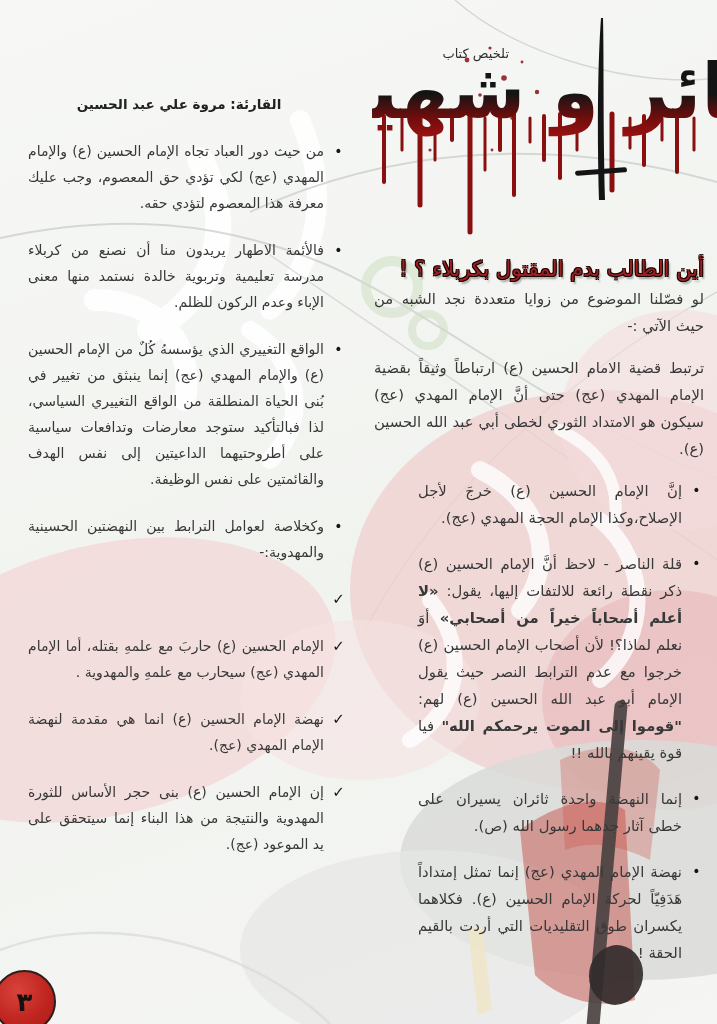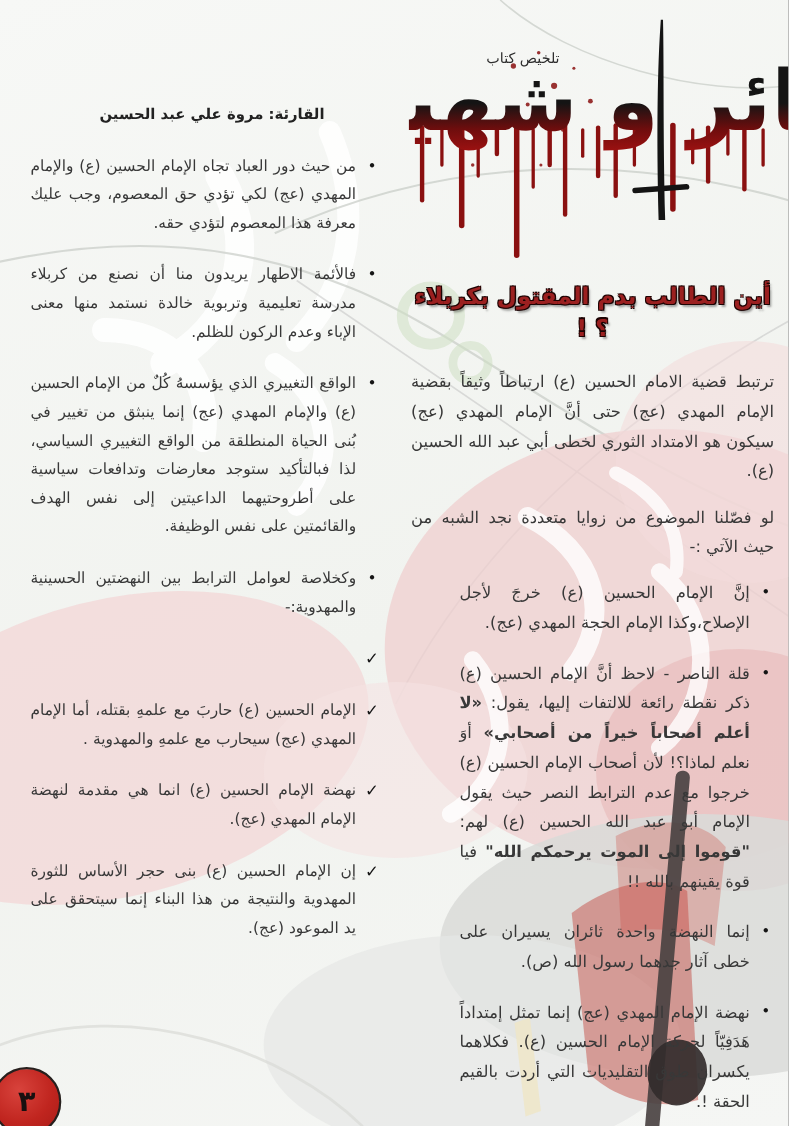--- a/index.html
+++ b/index.html
@@ -4,29 +4,28 @@
 <style>
   html,body{margin:0;padding:0;background:#888;}
   .page{
     position:relative;width:717px;height:1024px;overflow:hidden;
     background:linear-gradient(160deg,#f7f8f6 0%,#f1f3ef 55%,#f5f6f4 100%);
     font-family:"DejaVu Sans",sans-serif;color:#383838;direction:rtl;
   }
   .bg{position:absolute;inset:0;z-index:0;}
   .title-svg{position:absolute;top:0;left:372px;z-index:2;}
   .kicker{position:absolute;top:46px;right:208px;z-index:3;font-size:13px;font-weight:400;color:#2e2e2e;}
-  .reader{position:absolute;top:96px;right:394px;z-index:3;width:260px;text-align:center;
+  .reader{position:absolute;top:96px;right:408px;z-index:3;width:260px;text-align:center;
           font-size:13.5px;font-weight:bold;color:#222;}
   .col{position:absolute;z-index:3;}
   .left-col{top:138px;left:28px;width:318px;font-size:14px;line-height:26px;}
   .right-col{top:255px;left:374px;width:330px;font-size:14.8px;line-height:27px;}
   .heading{
-    margin:0 0 20px 0;font-size:21px;font-weight:bold;color:#9b2020;line-height:1.4;
+    margin:0 0 1px 0;font-size:21px;font-weight:normal;color:#9b2020;line-height:1.4;
     text-shadow:-1px 1px 0 #1d0404,1px 1px 0 #1d0404,1px -1px 0 #1d0404,-1px -1px 0 #1d0404,2px 3px 2px rgba(0,0,0,.35);
-    text-align:center;
   }
   .para{margin:0;text-align:justify;}
   .intro{margin-bottom:15px;}
   .li{display:flex;gap:7px;align-items:flex-start;margin-bottom:21px;}
   .right-col .li{margin-inline-start:0;margin-inline-end:44px;margin-bottom:19px;}
   .marker{flex:0 0 15px;width:15px;text-align:center;color:#151515;font-size:14px;line-height:26px;}
   .marker.check{font-size:15px;font-weight:bold;}
   .b{font-weight:bold;}
   .page-num{
     position:absolute;left:-7px;bottom:-9px;width:59px;height:59px;border-radius:50%;z-index:4;
@@ -165,22 +164,22 @@
         <div class="li">
           <span class="marker check">✓</span>
           <p class="para"><span>إن الإمام الحسين (ع) بنى حجر الأساس للثورة المهدوية والنتيجة من هذا البناء إنما سيتحقق على يد الموعود (عج).</span></p>
         </div>
       </div>
   </div>
 
   <div class="col right-col">
     <h2 class="heading">أين الطالب بدم المقتول بكربلاء ؟ !</h2>
     <div>
+        <p class="para intro">لو فصّلنا الموضوع من زوايا متعددة نجد الشبه من حيث الآتي :-</p>
         <p class="para intro">ترتبط قضية الامام الحسين (ع) ارتباطاً وثيقاً بقضية الإمام المهدي (عج) حتى أنَّ الإمام المهدي (عج) سيكون هو الامتداد الثوري لخطى أبي عبد الله الحسين (ع).</p>
-        <p class="para intro">لو فصّلنا الموضوع من زوايا متعددة نجد الشبه من حيث الآتي :-</p>
       </div>
     <div>
         <div class="li">
           <span class="marker bullet">•</span>
           <p class="para"><span>إنَّ الإمام الحسين (ع) خرجَ لأجل الإصلاح،وكذا الإمام الحجة المهدي (عج).</span></p>
         </div>
         <div class="li">
           <span class="marker bullet">•</span>
           <p class="para"><span>قلة الناصر - لاحظ أنَّ الإمام الحسين (ع) ذكر نقطة رائعة للالتفات إليها، يقول: </span><span class="b">«لا أعلم أصحاباً خيراً من أصحابي»</span><span> أوَ نعلم لماذا؟! لأن أصحاب الإمام الحسين (ع) خرجوا مع عدم الترابط النصر حيث يقول الإمام أبو عبد الله الحسين (ع) لهم: </span><span class="b">"قوموا إلى الموت يرحمكم الله"</span><span> فيا قوة يقينهم بالله !!</span></p>
         </div>

